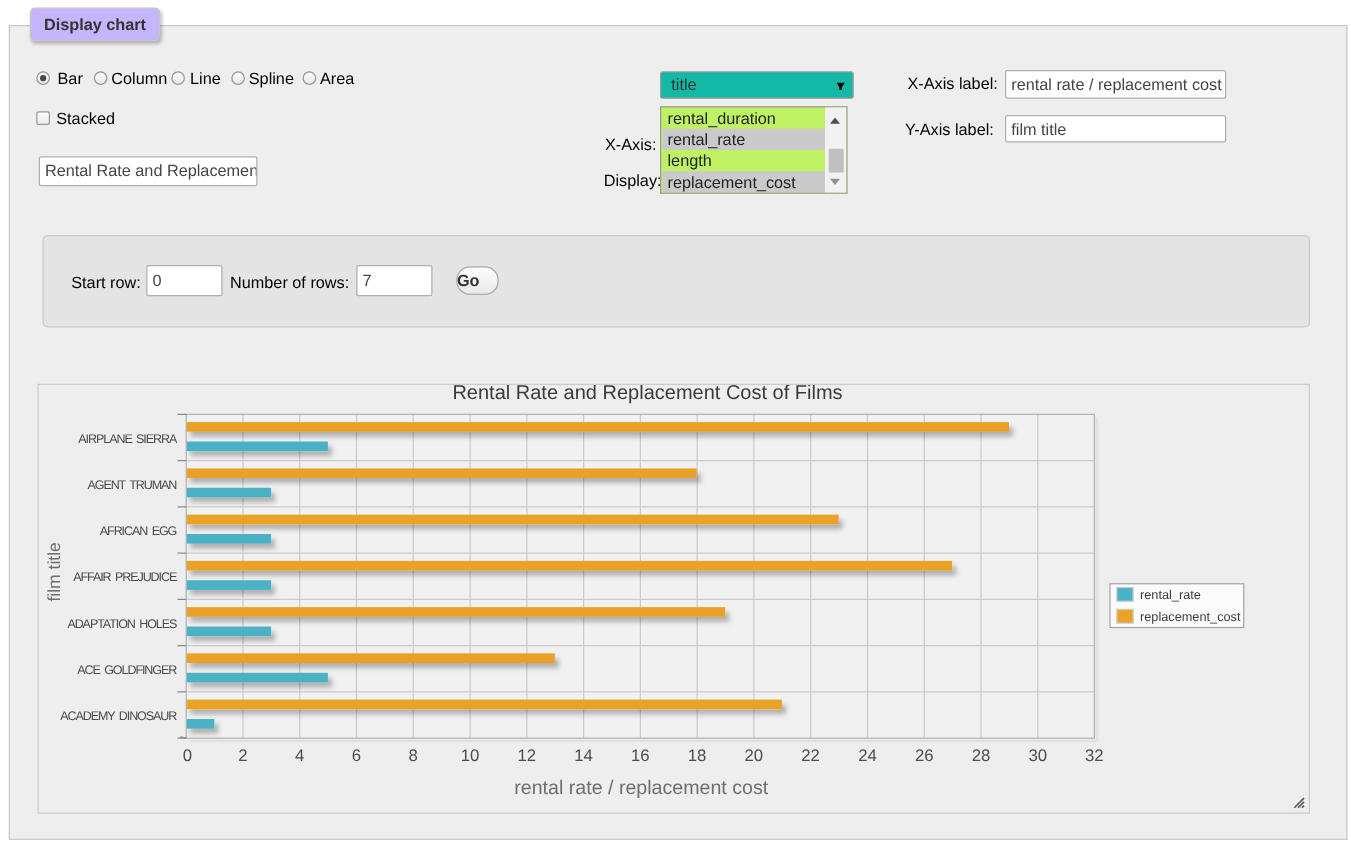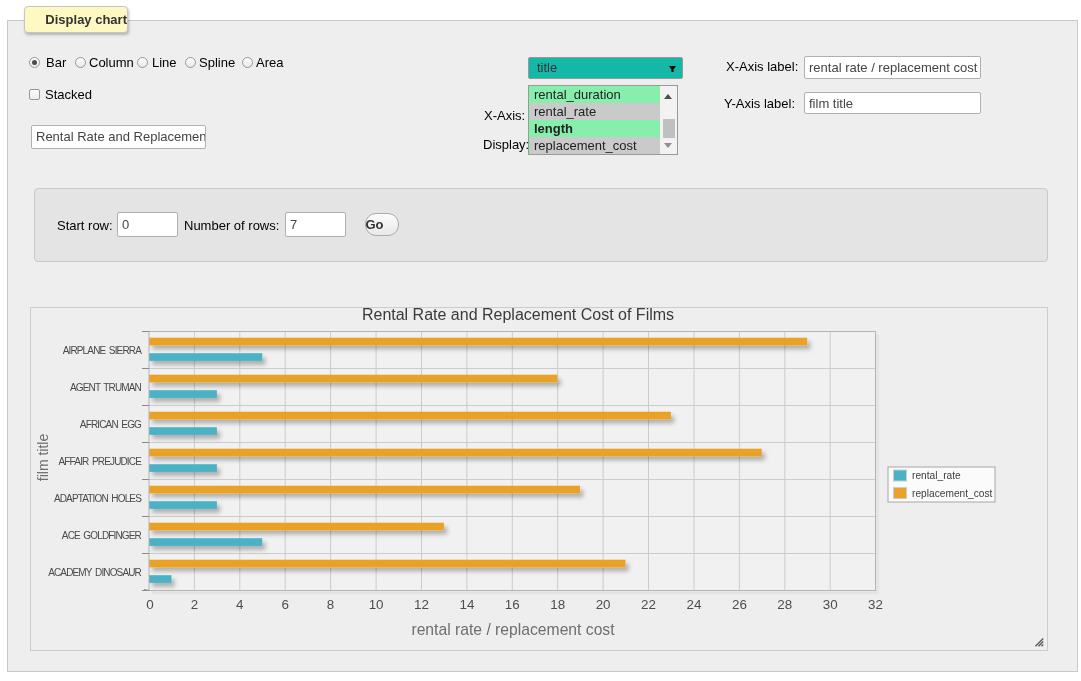--- a/index.html
+++ b/index.html
@@ -1,28 +1,28 @@
 <!DOCTYPE html>
 <html><head>
 <meta charset="utf-8">
 <style>
 * { margin:0; padding:0; box-sizing:border-box; }
 html,body { width:1081px; height:681px; background:#ffffff; font-family:"Liberation Sans", sans-serif; position:relative; }
 .abs { position:absolute; }
 #fieldset { left:7px; top:20px; width:1071px; height:652px; background:#eeeeee; border:1px solid #c9c9c9; }
-#legendbox { left:24px; top:6px; width:104px; height:27px; background:#fef9c3; border:1px solid #c6c6c6; border-radius:4px; box-shadow:1px 2px 3px rgba(0,0,0,0.25); font-size:13px; font-weight:bold; color:#333; line-height:25px; text-align:right; z-index:5; }
+#legendbox { left:24px; top:6px; width:104px; height:27px; background:#c4b5fd; border:1px solid #c6c6c6; border-radius:4px; box-shadow:1px 2px 3px rgba(0,0,0,0.25); font-size:13px; font-weight:bold; color:#333; line-height:25px; text-align:center; z-index:5; }
 .lbl { font-size:13px; color:#000000; white-space:nowrap; }
 .radio { width:11px; height:11px; border:1px solid #989898; border-radius:50%; background:linear-gradient(#fdfdfd,#e8e8e8); }
 .radio.on::after { content:""; position:absolute; left:2px; top:2px; width:5px; height:5px; border-radius:50%; background:#4a4a4a; }
 .chk { width:11px; height:11px; border:1px solid #989898; background:linear-gradient(#fdfdfd,#ececec); border-radius:2px; }
 .tinput { background:#fff; border:1px solid #b0b0b0; border-radius:2px; font-size:13px; color:#444; line-height:21px; padding-left:4px; overflow:hidden; white-space:nowrap; }
 #panel { left:34px; top:188px; width:1014px; height:74px; background:#e4e4e4; border:1px solid #c9c9c9; border-radius:4px; }
 #gobtn { left:364.5px; top:213px; width:34px; height:22.5px; border:1px solid #ababab; border-radius:11px; background:linear-gradient(#fcfcfc,#e9e9e9); font-size:13px; font-weight:bold; color:#333; text-align:left; line-height:21px; }
 #chartbox { left:30px; top:307px; width:1018px; height:344px; background:#eeeeee; border:1px solid #cccccc; }
-#serlist { left:528px; top:85px; width:150px; height:70px; background:#86efac; border:1px solid #999999; }
+#serlist { left:528px; top:85px; width:150px; height:70px; background:#bef264; border:1px solid #999999; }
 .opt { position:absolute; left:1px; width:131px; height:17px; font-size:13px; color:#222; padding-left:4px; line-height:17px; white-space:nowrap; overflow:hidden; }
 .opt.sel { background:#cacaca; }
 #sbar { position:absolute; right:0; top:0; width:17px; height:68px; background:#f2f2f2; }
 #selbox { left:528px; top:57px; width:155px; height:22px; background:#14b8a6; border:1px solid #999; border-radius:2px; font-size:13px; color:#333; line-height:20px; padding-left:8px; }
 </style>
 </head>
 <body>
 <div id="fieldset" class="abs"></div>
 <div id="legendbox" class="abs">Display chart</div>
 
@@ -44,21 +44,21 @@
 
 <div class="abs lbl" style="left:484px; top:60px;margin-top:48px;">X-Axis:</div>
 <div class="abs" id="selbox">title<svg style="position:absolute; right:6px; top:8px;" width="7" height="6" viewBox="0 0 7 6">
       <path d="M0 0 H7 L4.6 3.6 V6 H2.4 V3.6 Z" fill="#0a0a0a"></path>
     </svg></div>
 
 <div class="abs lbl" style="left:483px; top:137px;">Display:</div>
 <div class="abs" id="serlist">
   <div class="opt" style="top:0px;">rental_duration</div>
   <div class="opt sel" style="top:17px;">rental_rate</div>
-  <div class="opt" style="top:34px;font-weight:bold;">length</div>
+  <div class="opt" style="top:34px;">length</div>
   <div class="opt sel" style="top:51px;">replacement_cost</div>
   <div id="sbar">
     <span style="position:absolute; left:4px; top:8px; width:0; height:0; border-left:4.5px solid transparent; border-right:4.5px solid transparent; border-bottom:5px solid #4d4d4d;"></span>
     <span style="position:absolute; left:2.5px; top:33px; width:12px; height:19px; background:#c0c0c0;"></span>
     <span style="position:absolute; left:4px; top:57px; width:0; height:0; border-left:4.5px solid transparent; border-right:4.5px solid transparent; border-top:5px solid #8f8f8f;"></span>
   </div>
 </div>
 
 <div class="abs lbl" style="left:726px; top:59px;">X-Axis label:</div>
 <div class="abs tinput" style="left:804px; top:56px; width:177px; height:23px;">rental rate / replacement cost</div>

